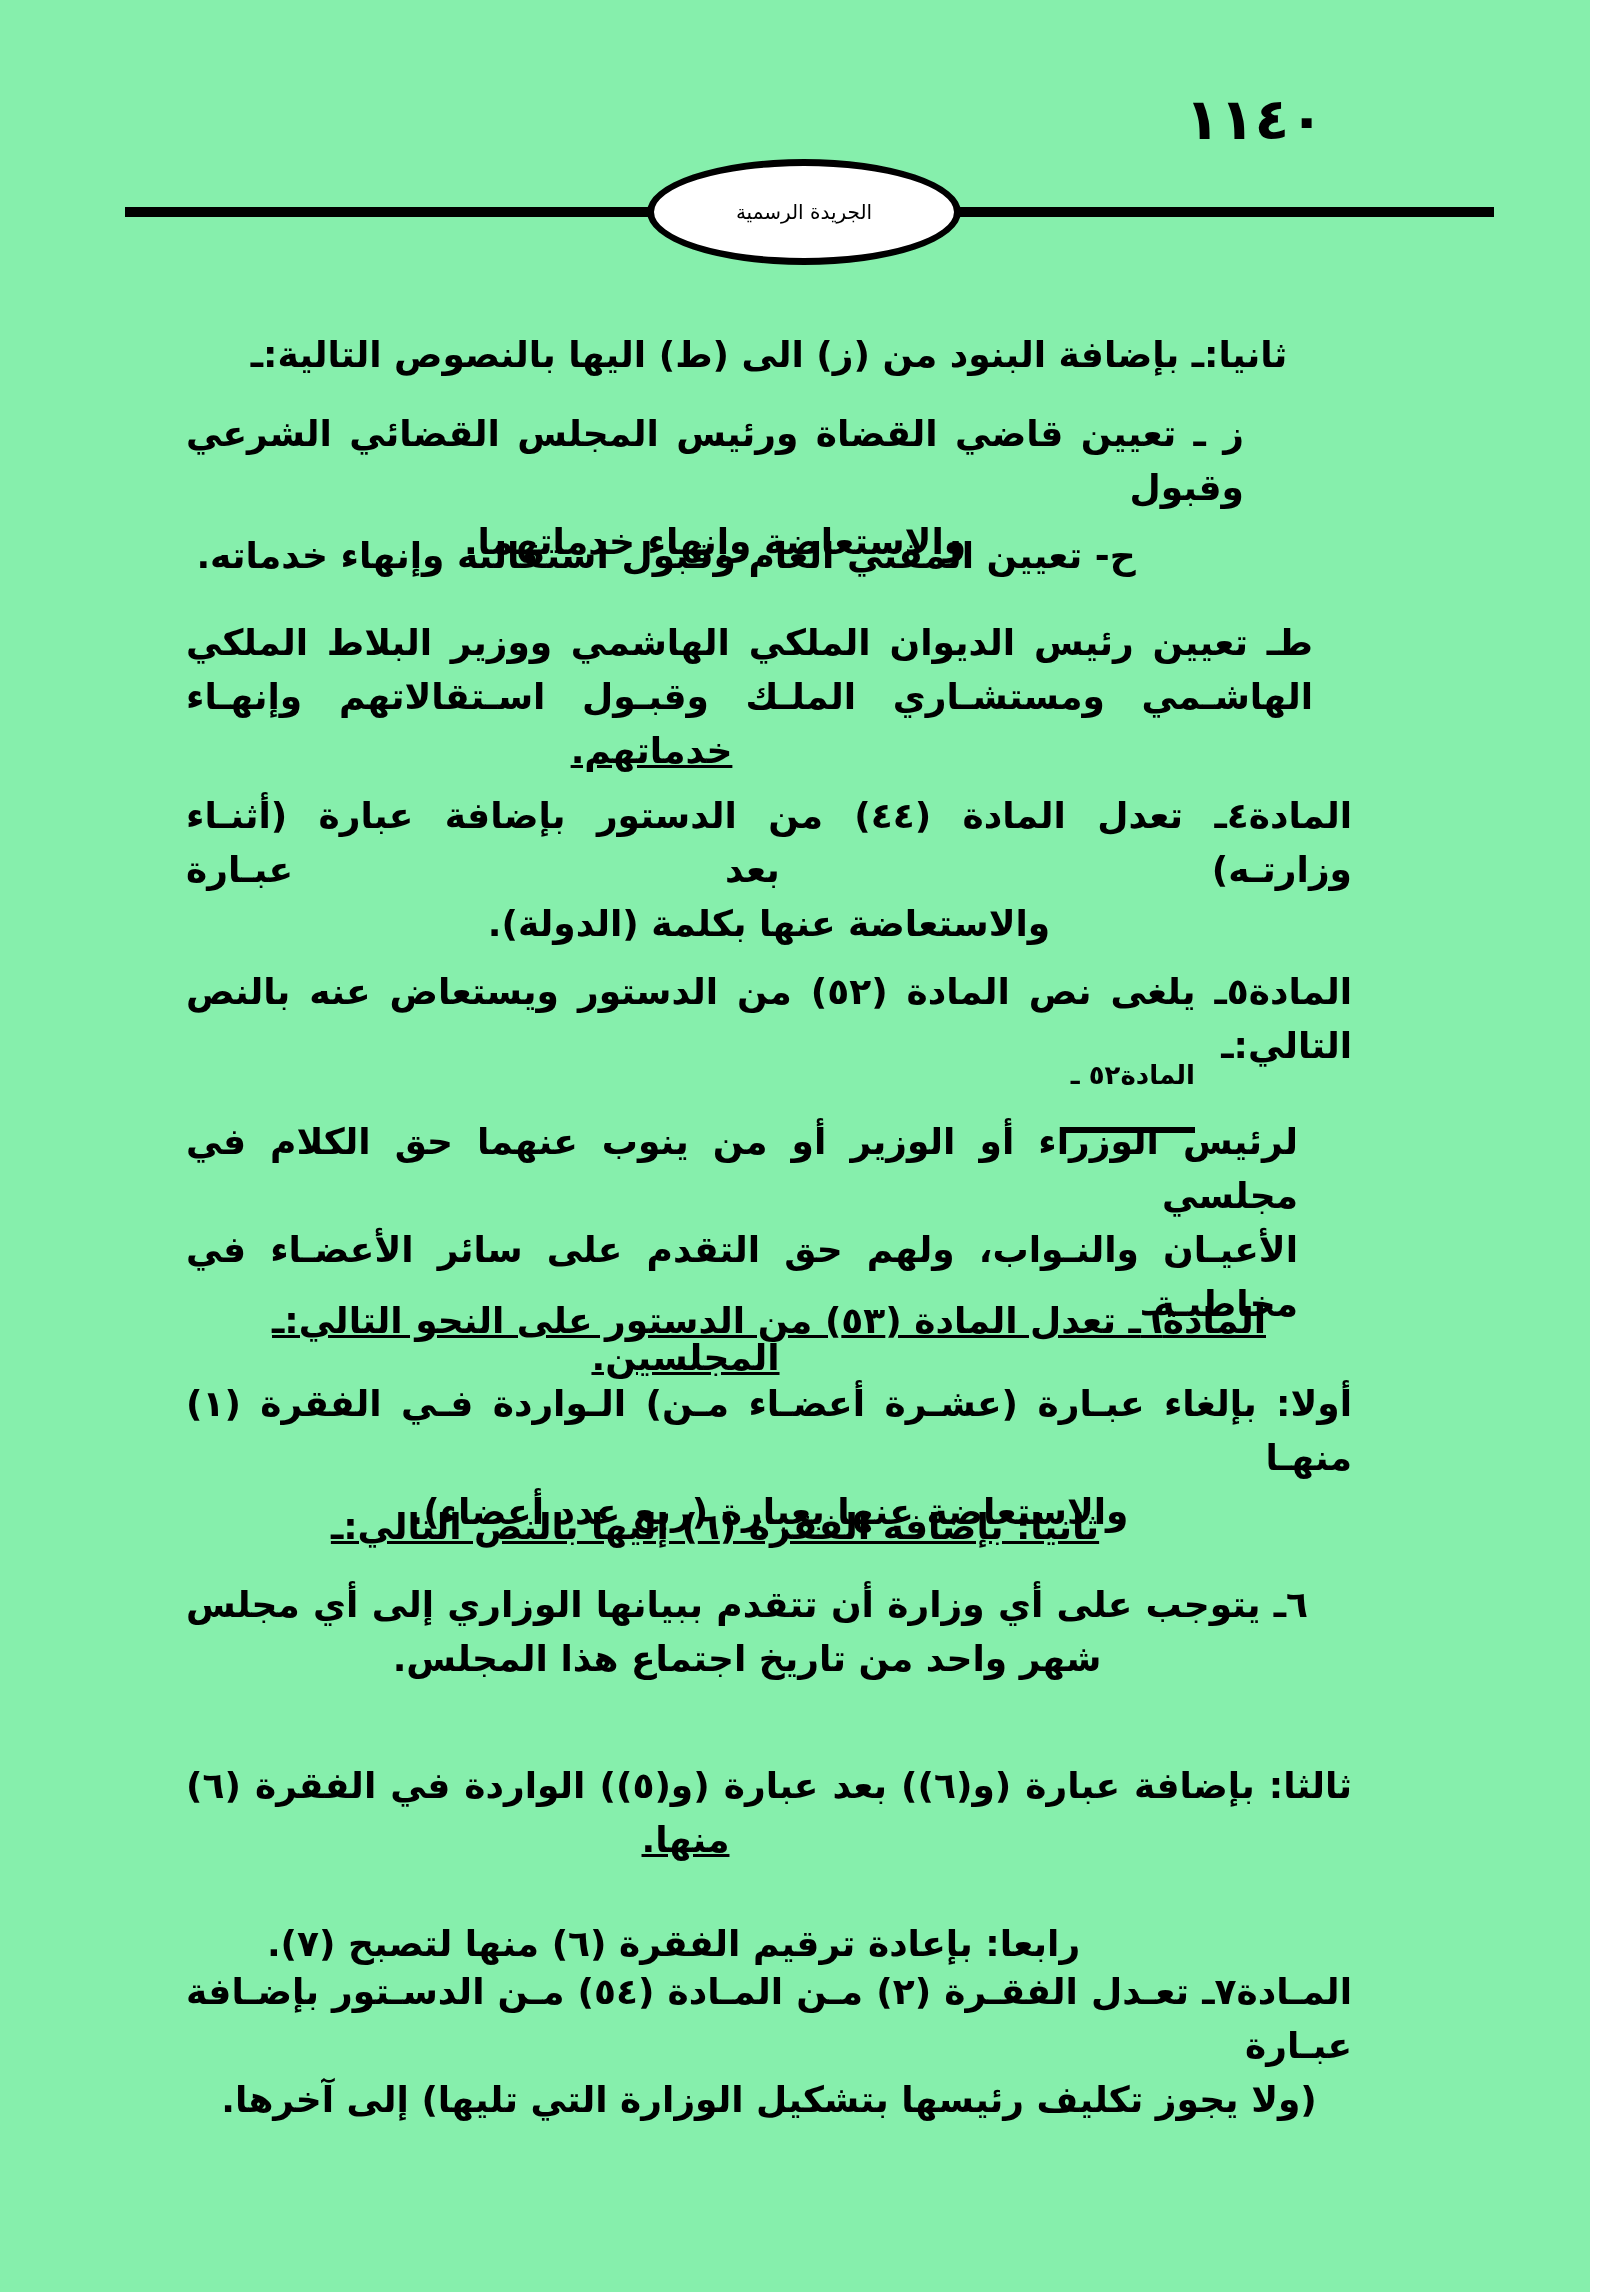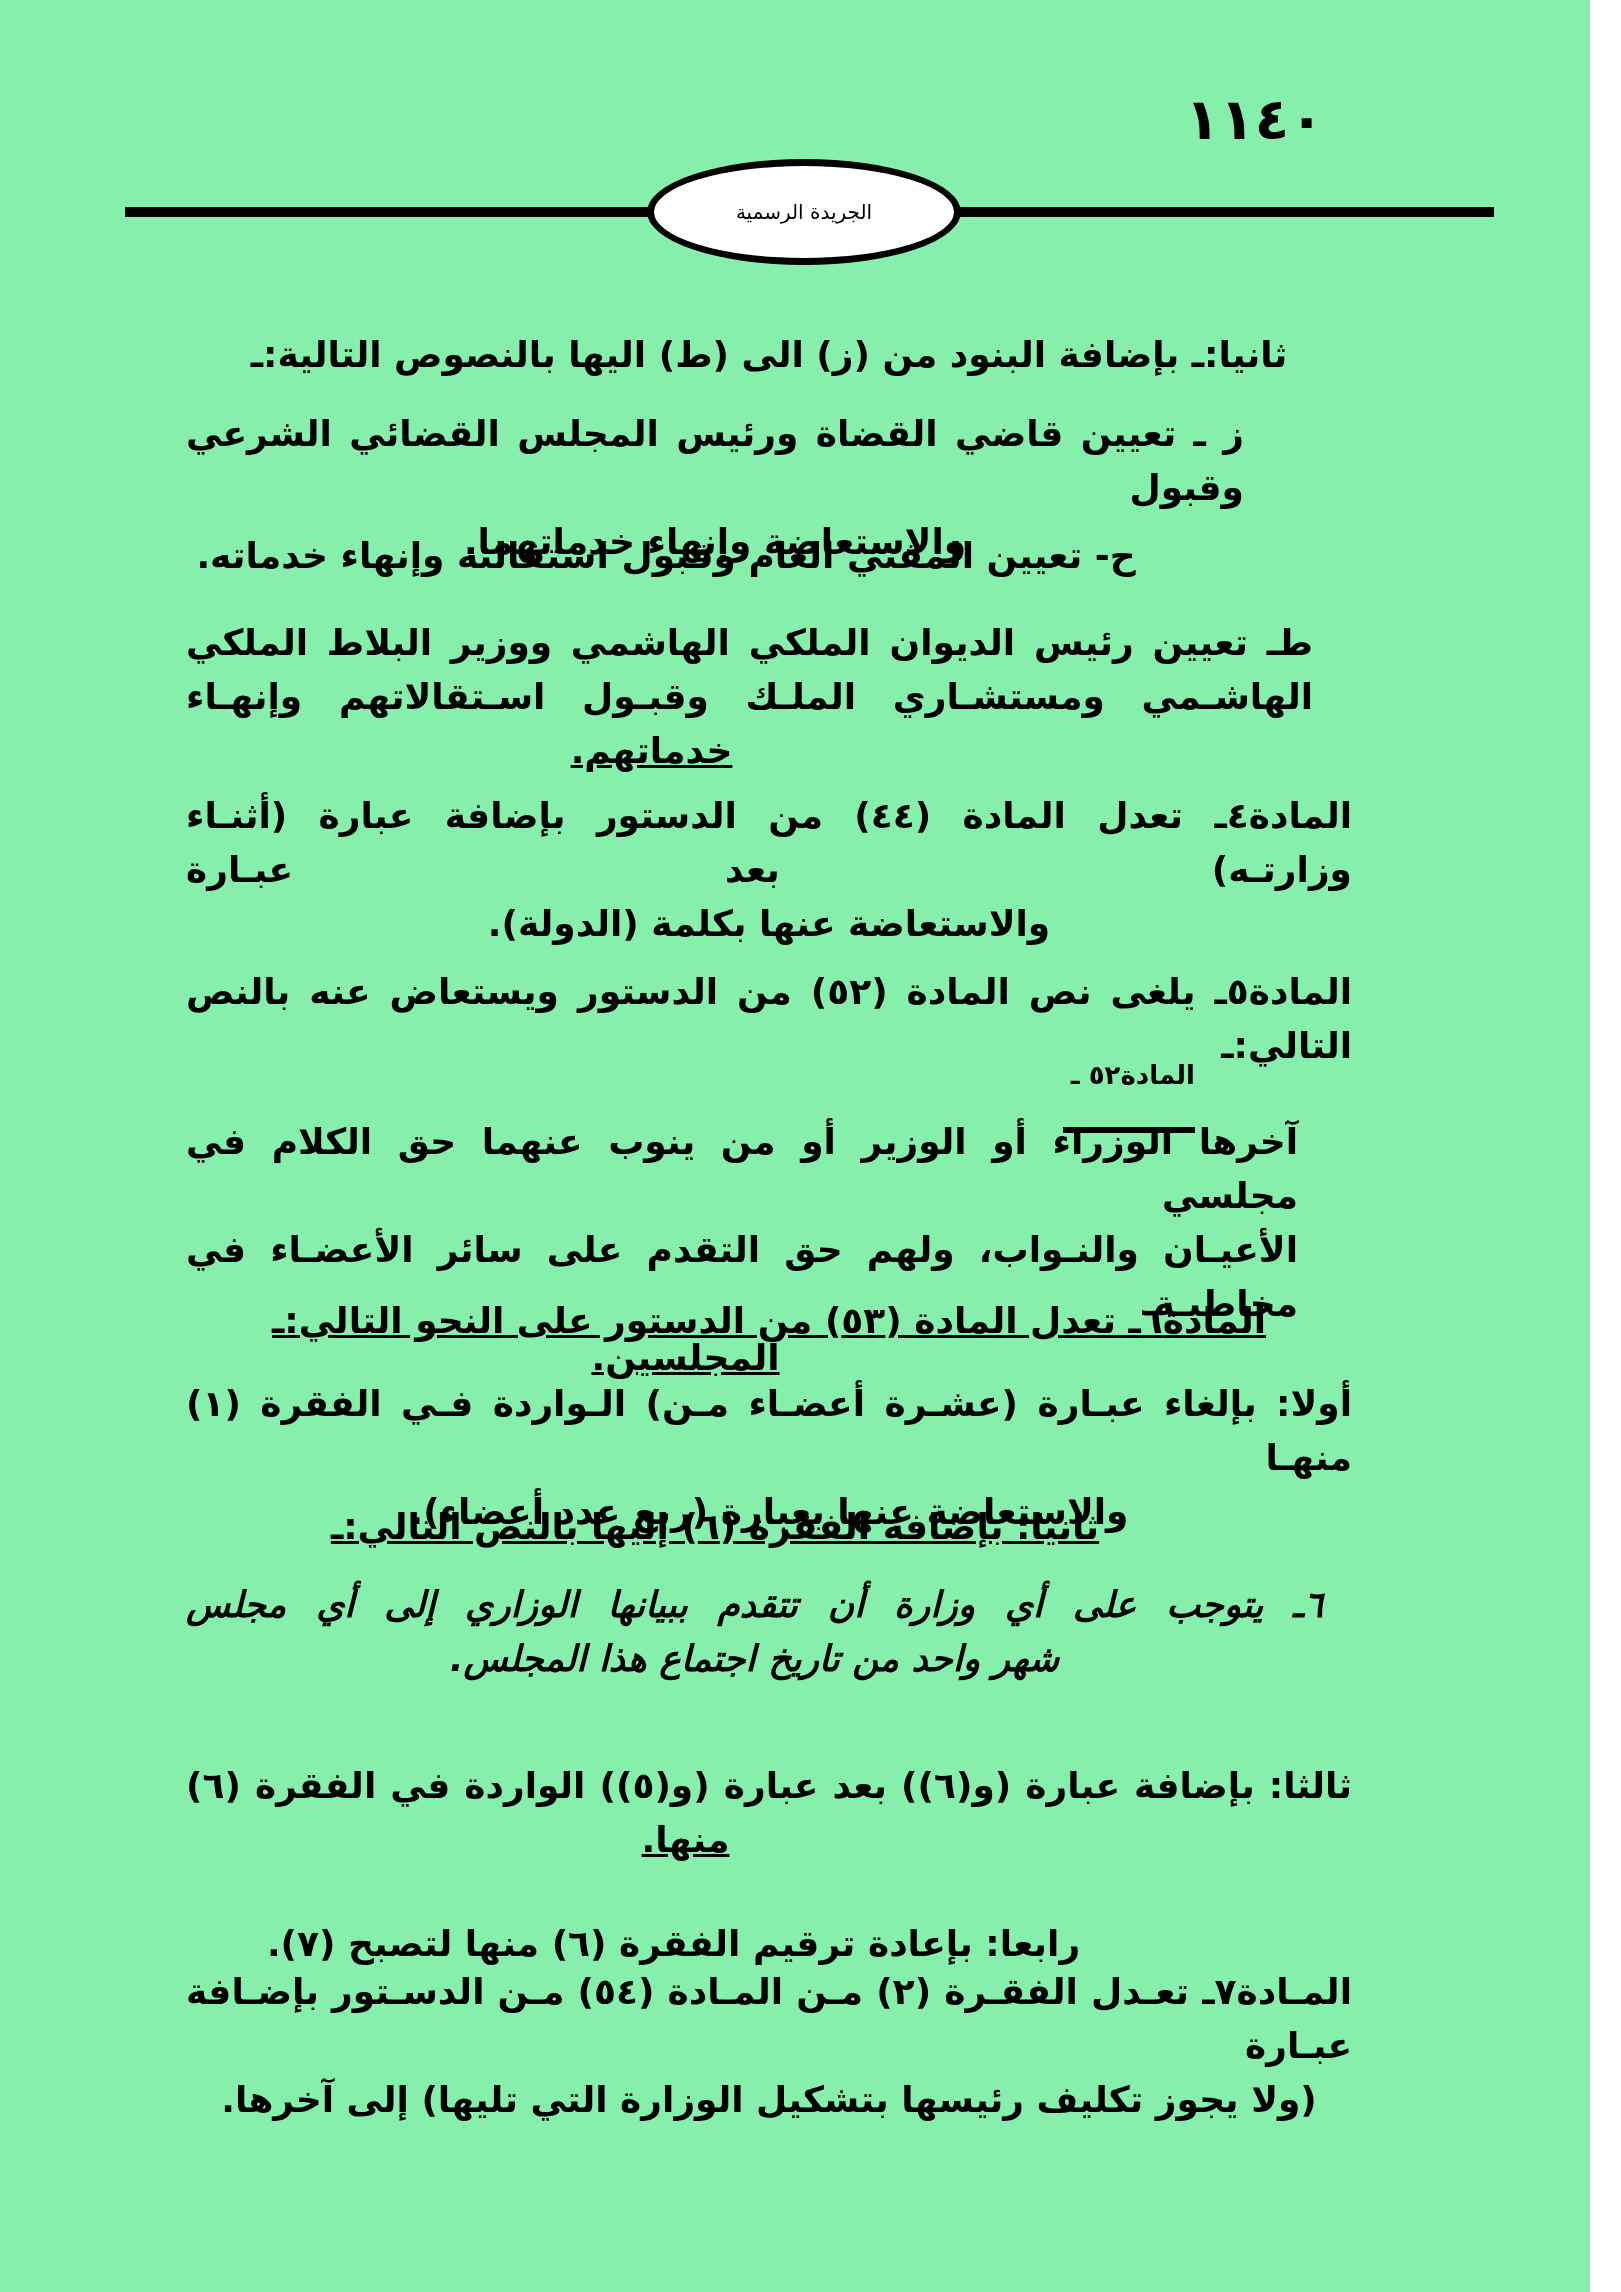--- a/index.html
+++ b/index.html
@@ -140,21 +140,21 @@
     <div class="para" style="top:965px">
       <div class="ln j">المادة٥ـ يلغى نص المادة (٥٢) من الدستور ويستعاض عنه بالنص التالي:ـ</div>
     </div>
 
     <div class="para h52wrap" style="top:1045px; padding-right:157px;">
       <span class="h52">المادة٥٢ ـ</span>
     </div>
 
     <div class="para" style="top:1115px">
       <div style="margin-right:54px;">
-        <div class="ln j">آخرها الوزراء أو الوزير أو من ينوب عنهما حق الكلام في مجلسي</div>
+        <div class="ln j">لرئيس الوزراء أو الوزير أو من ينوب عنهما حق الكلام في مجلسي</div>
         <div class="ln j">الأعيـان والنـواب، ولهم حق التقدم على سائر الأعضـاء في مخاطبـة</div>
         <div class="ln r" style="margin-right:113px;">المجلسين.</div>
       </div>
     </div>
 
     <div class="para" style="top:1294px">
       <div class="ln r">المادة٦ـ تعدل المادة (٥٣) من الدستور على النحو التالي:ـ</div>
     </div>
 
     <div class="para" style="top:1377px">
@@ -162,21 +162,21 @@
       <div class="ln c">والاستعاضة عنها بعبارة (ربع عدد أعضاء).</div>
     </div>
 
     <div class="para" style="top:1500px">
       <div style="margin-right:108px;">
         <div class="ln r">ثانيا: بإضافة الفقرة (٦) إليها بالنص التالي:ـ</div>
       </div>
     </div>
 
     <div class="para" style="top:1578px">
-      <div style="margin-right:29px;font-style:italic;">
+      <div style="margin-right:44px;">
         <div class="ln j">٦ـ يتوجب على أي وزارة أن تتقدم ببيانها الوزاري إلى أي مجلس</div>
         <div class="ln c">شهر واحد من تاريخ اجتماع هذا المجلس.</div>
       </div>
     </div>
 
     <div class="para" style="top:1759px">
       <div class="ln j">ثالثا: بإضافة عبارة (و(٦)) بعد عبارة (و(٥)) الواردة في الفقرة (٦)</div>
       <div class="ln r" style="margin-right:167px;">منها.</div>
     </div>
 

